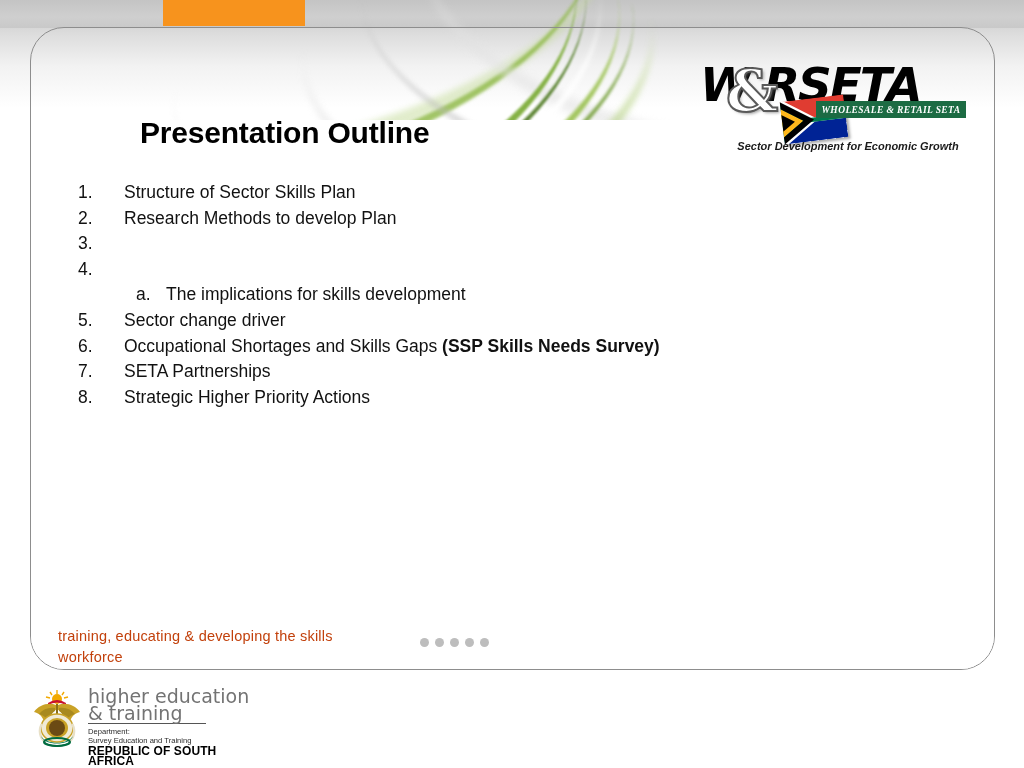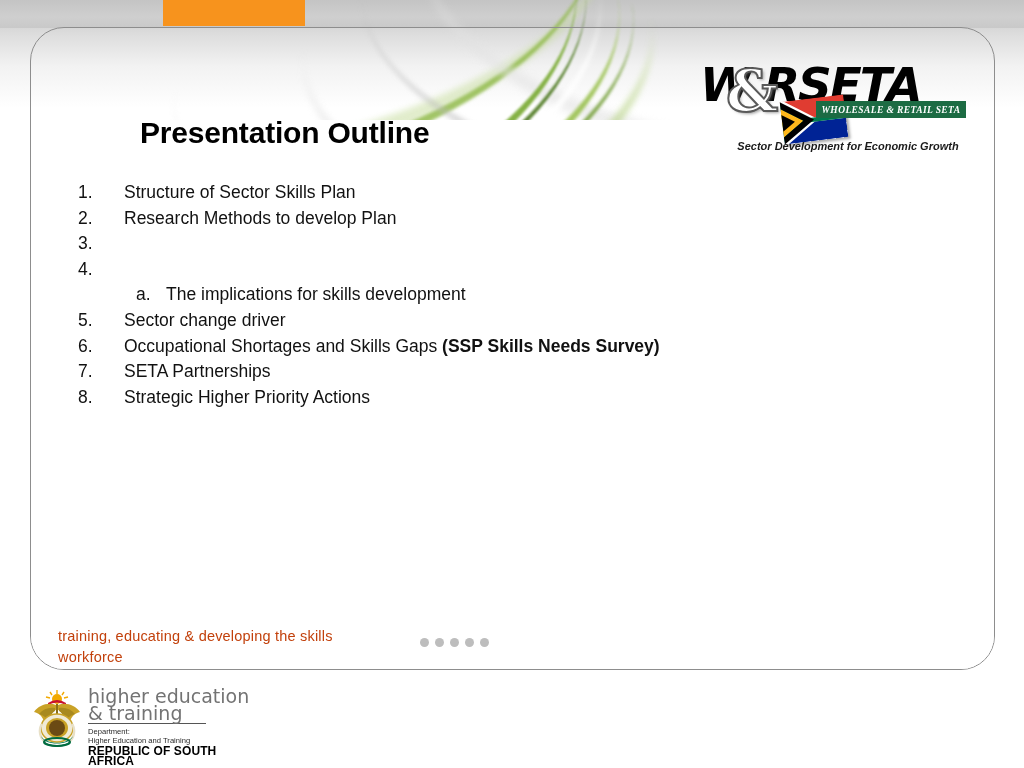--- a/index.html
+++ b/index.html
@@ -493,18 +493,18 @@
       <path d="M13,52 C18,59 36,59 41,52 C37,61 17,61 13,52 Z" fill="#00693e"></path>
 
       <ellipse cx="27" cy="54" rx="13" ry="4" fill="none" stroke="#006b3f" stroke-width="2"></ellipse>
     </svg>
 
     <div class="dhet-text">
       <div class="dhet-l1">higher education</div>
       <div class="dhet-l1">&amp; training</div>
       <div class="dhet-rule"></div>
       <div class="dhet-l3">Department:</div>
-      <div class="dhet-l3">Higher Education and Training</div>
+      <div class="dhet-l3">Survey Education and Training</div>
       <div class="dhet-l4">REPUBLIC OF SOUTH AFRICA</div>
     </div>
   </div>
 
 </div>
 
 </body></html>

